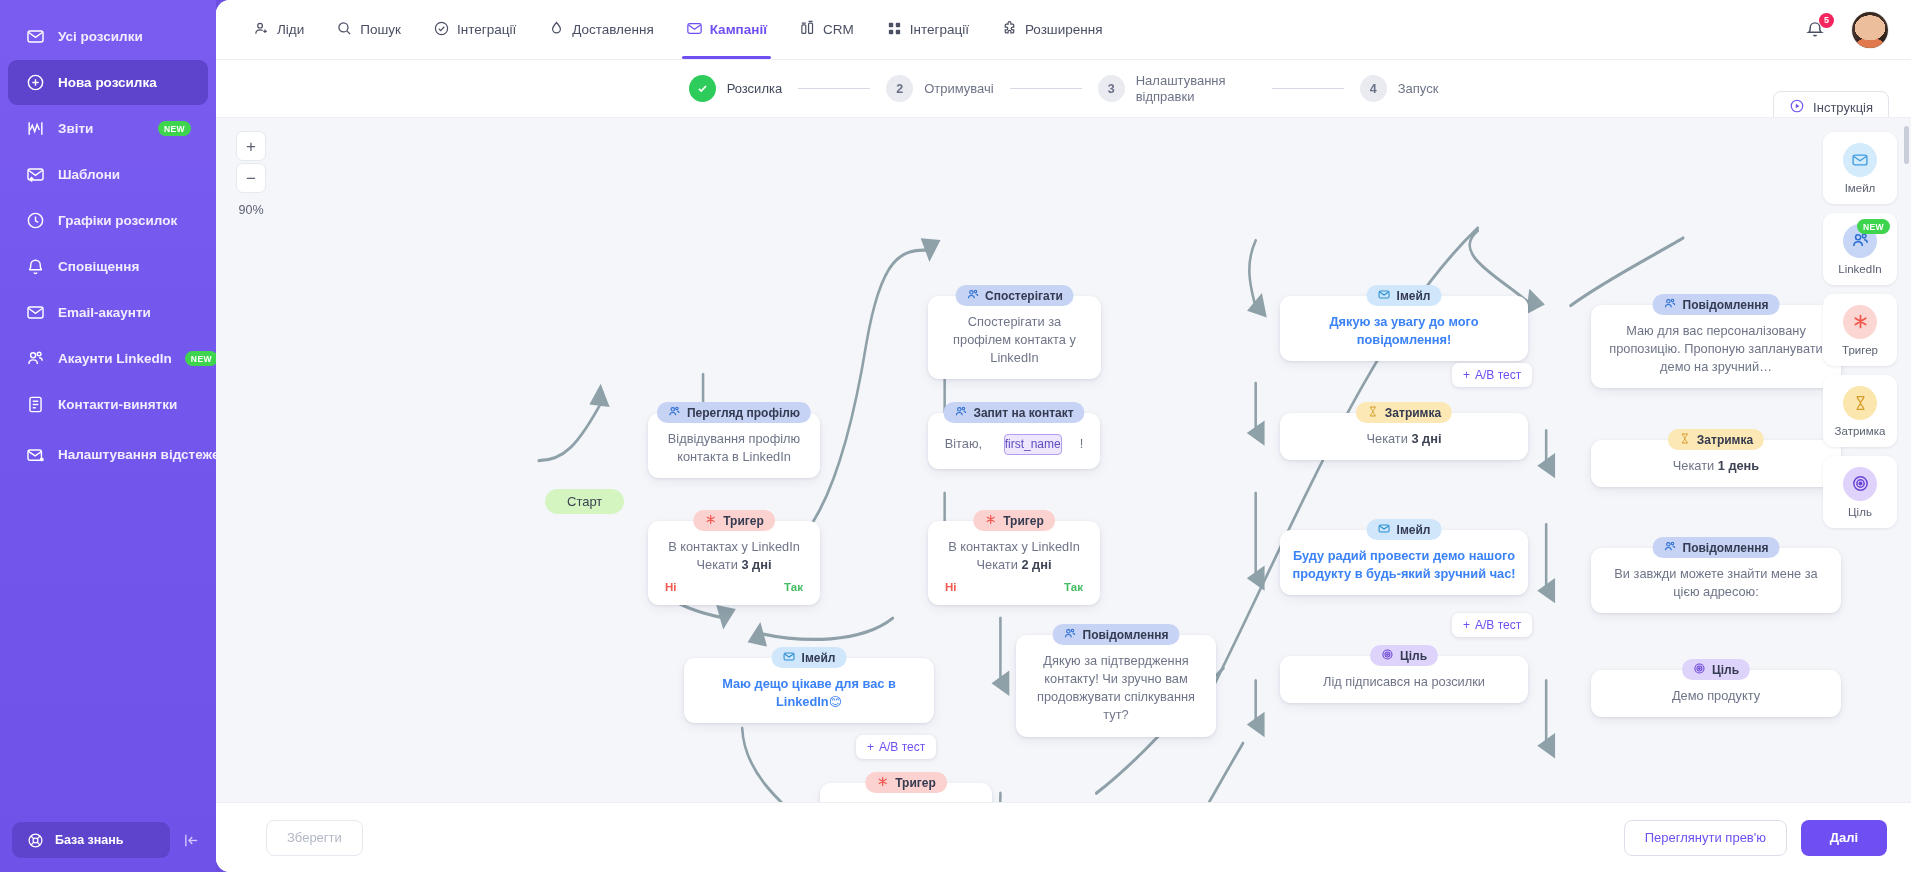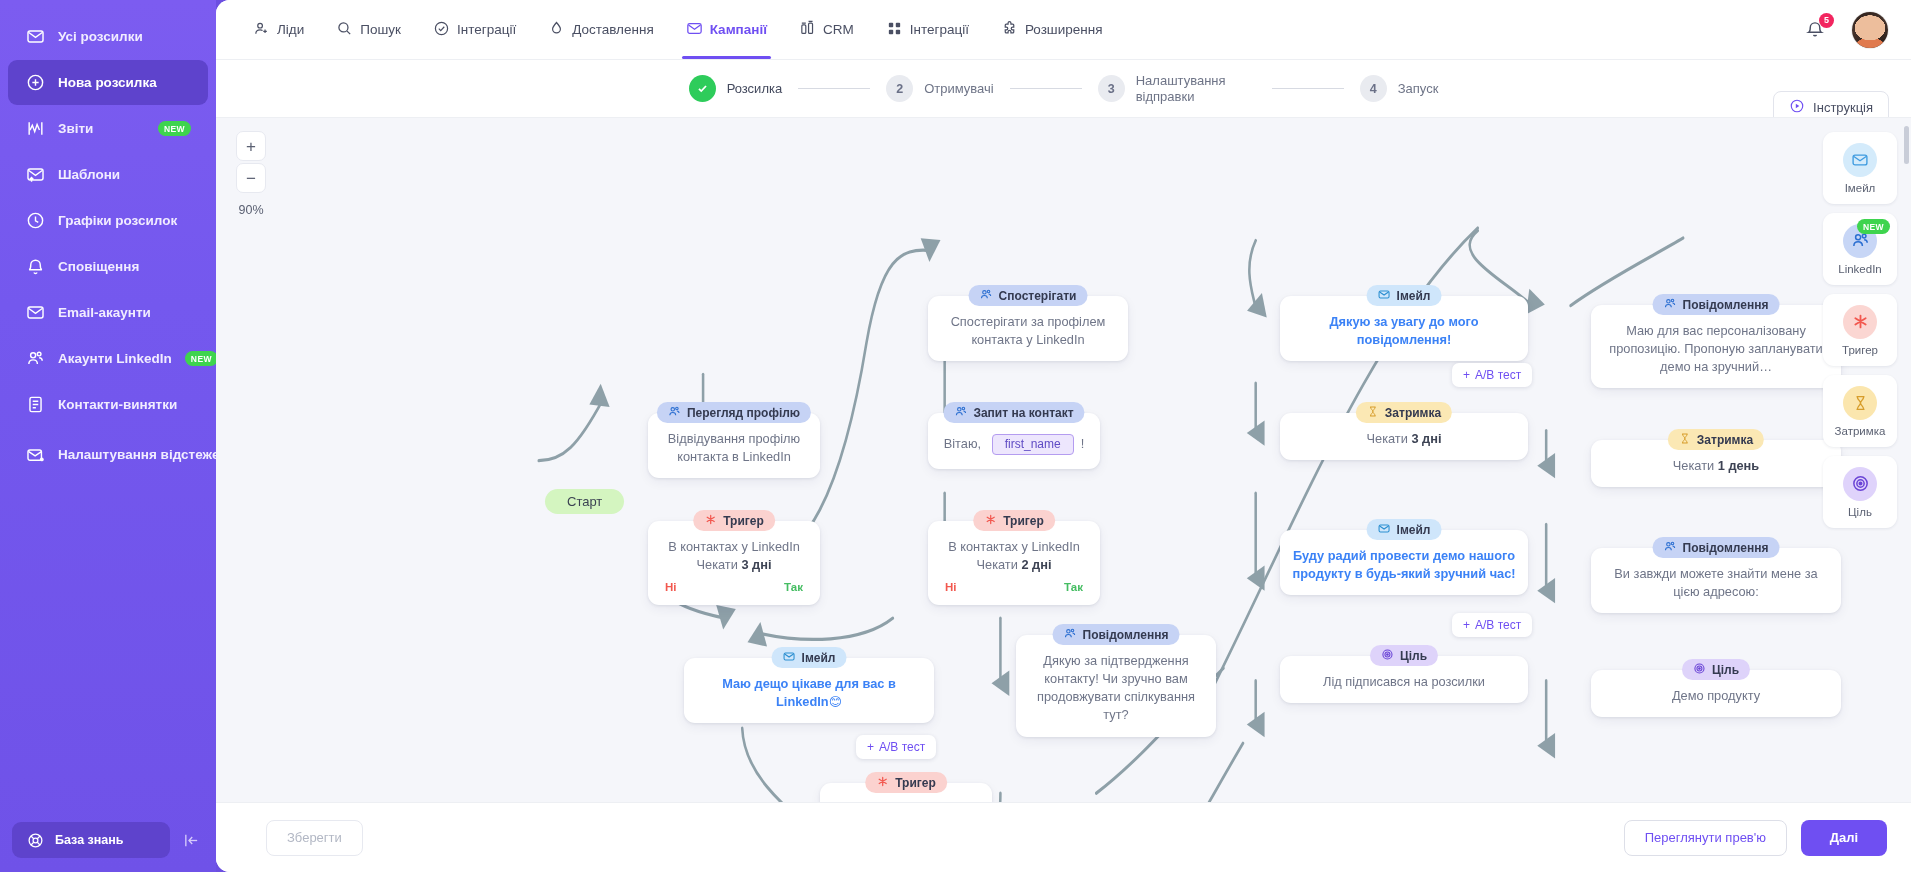--- a/index.html
+++ b/index.html
@@ -155,21 +155,21 @@
   .chip-linkedin { background:#C6D3F5; }
   .chip-email    { background:#CFE6FB; }
   .chip-trigger  { background:#FBD2CF; }
   .chip-delay    { background:#FBE8B4; }
   .chip-goal     { background:#DED3FA; }
   .node-body { font-size:12.8px; color:#6F7588; line-height:1.42; }
   .node-body.bold { color:#3b82f6; font-weight:700; }
   .node-body b { color:#3D4354; font-weight:700; }
   .var-token {
     display:inline-block; border:1px solid #B49CF0; background:#EDE6FD;
-    border-radius:4px; padding:1px 12px; color:#5F4BC4; font-size:12px; margin: 0 7px;
+    border-radius:4px; padding:1px 0; color:#5F4BC4; font-size:12px; margin: 0 18px;
   }
   .yn { display:flex; justify-content:space-between; margin-top:7px; padding: 0 5px; }
   .yn span { font-size:11.5px; font-weight:600; }
   .yn .no  { color:#F2584F; }
   .yn .yes { color:#45BD62; }
 
   .start-node {
     position:absolute; z-index:4;
     background:#D4F5C0; border-radius:13px;
     padding: 5px 22px; font-size:13px; color:#3B4252;
@@ -561,21 +561,21 @@
           <span>Тригер</span>
         </div>
         <div class="node-body">В контактах у LinkedIn</div>
         <div class="node-body"><span>Чекати </span><b>3 дні</b></div>
         <div class="yn">
           <span class="no">Ні</span>
           <span class="yes">Так</span>
         </div>
       </div>
 
-      <div class="node" style="left:712px; top:178px; width:200px;">
+      <div class="node" style="left:712px; top:178px; width:173px;">
         <div class="node-chip chip-linkedin">
           <span><svg width="13" height="13" viewBox="0 0 24 24" fill="none" stroke="#2C6FD1" stroke-width="2">
                 <circle cx="9" cy="8" r="3.2"></circle>
                 <path d="M3.6 19c0-3.2 2.4-5.3 5.4-5.3s5.4 2.1 5.4 5.3"></path>
                 <circle cx="16.6" cy="6.4" r="2.3"></circle>
                 <path d="M16.6 11c2.3 0 3.9 1.6 3.9 3.9"></path>
               </svg></span>
           <span>Спостерігати</span>
         </div>
         <div class="node-body">Спостерігати за профілем контакта у LinkedIn</div>

